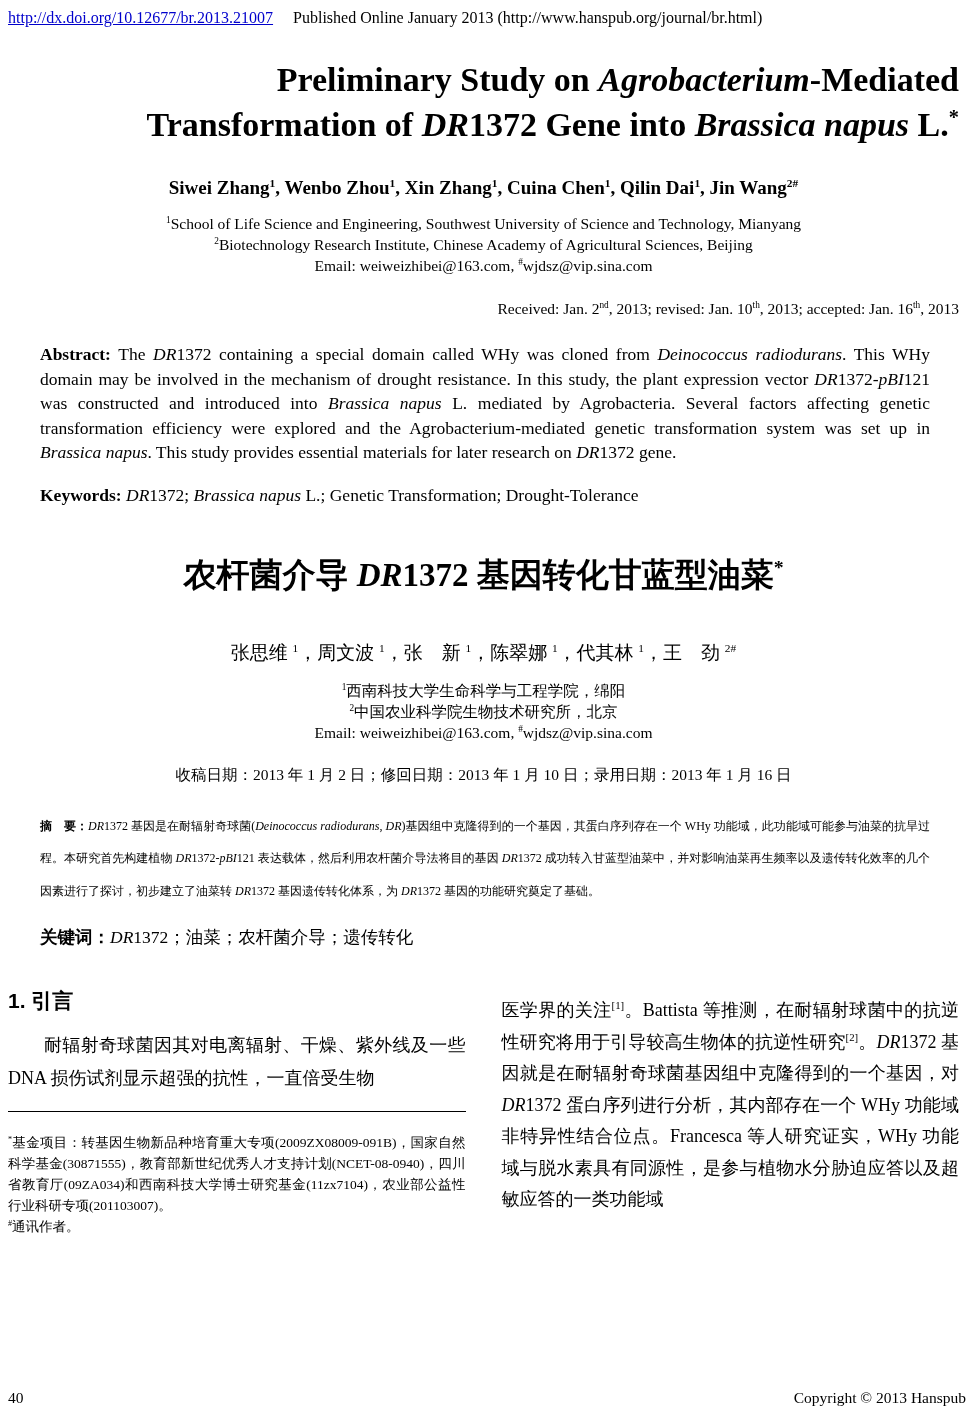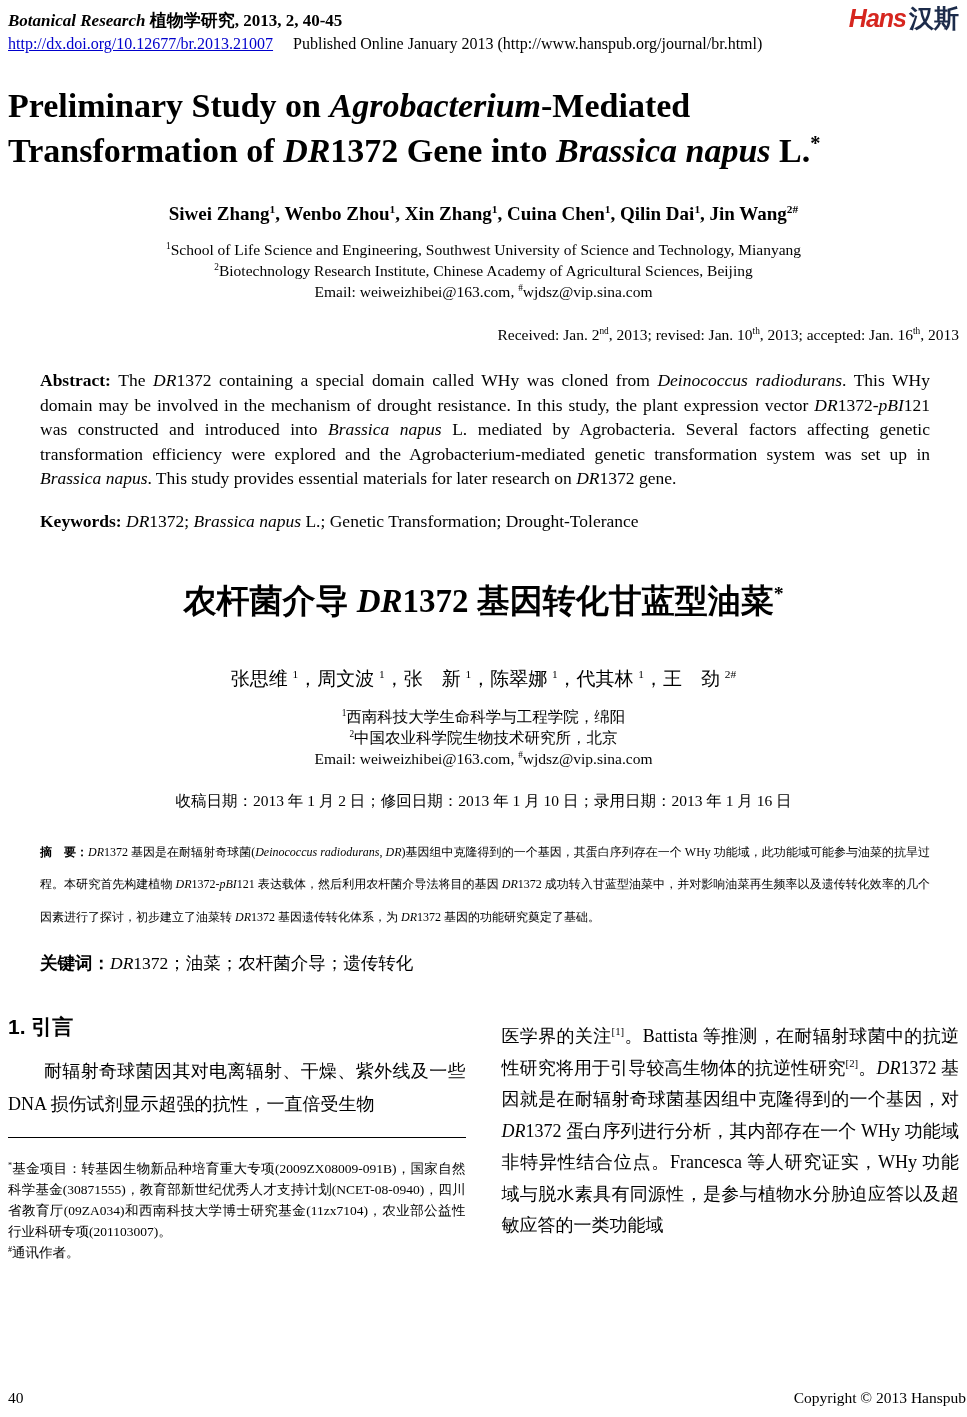--- a/index.html
+++ b/index.html
@@ -19,21 +19,21 @@
   .journal-row { display: flex; justify-content: space-between; align-items: flex-start; }
   .journal-citation { font-size: 17px; padding-top: 3px; }
   .logo { font-family: "Liberation Sans", "DejaVu Sans", sans-serif; font-size: 25px; font-weight: bold; white-space: nowrap; line-height: 1; }
   .logo .hans { color: #d6261f; font-style: italic; letter-spacing: -1px; }
   .logo .hanzi { color: #1c2b4a; margin-left: 3px; }
   .pub-row { font-size: 16px; margin-top: 3px; }
   .doi-link { color: #0000cc; text-decoration: underline; cursor: pointer; }
   .pub-online { margin-left: 16px; }
 
   
-  .title-en { margin-top: 30px; text-align: left; font-size: 34px; font-weight: bold; line-height: 45px; }
+  .title-en { margin-top: 30px; text-align: right; font-size: 34px; font-weight: bold; line-height: 45px; }
   .authors-en { margin-top: 30px; text-align: center; font-size: 19px; font-weight: bold; }
   .affils { margin-top: 14px; }
   .affil { text-align: center; font-size: 15.5px; line-height: 21px; }
   .received { margin-top: 24px; text-align: right; font-size: 15.5px; }
   .abstract-en { margin: 24px 29px 0 32px; font-size: 17.5px; line-height: 24.5px; text-align: justify; }
   .keywords-en { margin: 20px 29px 0 32px; font-size: 17.5px; }
 
   
   .title-zh { margin-top: 48px; text-align: center; font-size: 33px; font-weight: bold; line-height: 42px; }
   .authors-zh { margin-top: 44px; text-align: center; font-size: 19px; }
@@ -59,26 +59,20 @@
     position: absolute; left: 8px; right: 1px; bottom: 10px;
     display: flex; justify-content: space-between;
     font-size: 15.5px;
   }
 </style>
 </head>
 <body>
 
 <div class="page">
 
-  <div class="journal-row">
-    <div class="journal-citation"><span style="font-style: italic; font-weight: bold;">Botanical Research</span><span style="font-weight: bold;"> 植物学研究, 2013, 2, 40-45</span></div>
-    <div class="logo">
-      <span class="hans">Hans</span><span class="hanzi">汉斯</span>
-    </div>
-  </div>
   <div class="pub-row">
     <span class="doi-link">http://dx.doi.org/10.12677/br.2013.21007</span>
     <span class="pub-online">Published Online January 2013 (http://www.hanspub.org/journal/br.html)</span>
   </div>
 
   <h1 class="title-en">
     <div>Preliminary Study on <span style="font-style: italic;">Agrobacterium</span>-Mediated</div>
     <div>Transformation of <span style="font-style: italic;">DR</span>1372 Gene into <span style="font-style: italic;">Brassica napus</span> L.<sup>*</sup></div>
   </h1>
 

